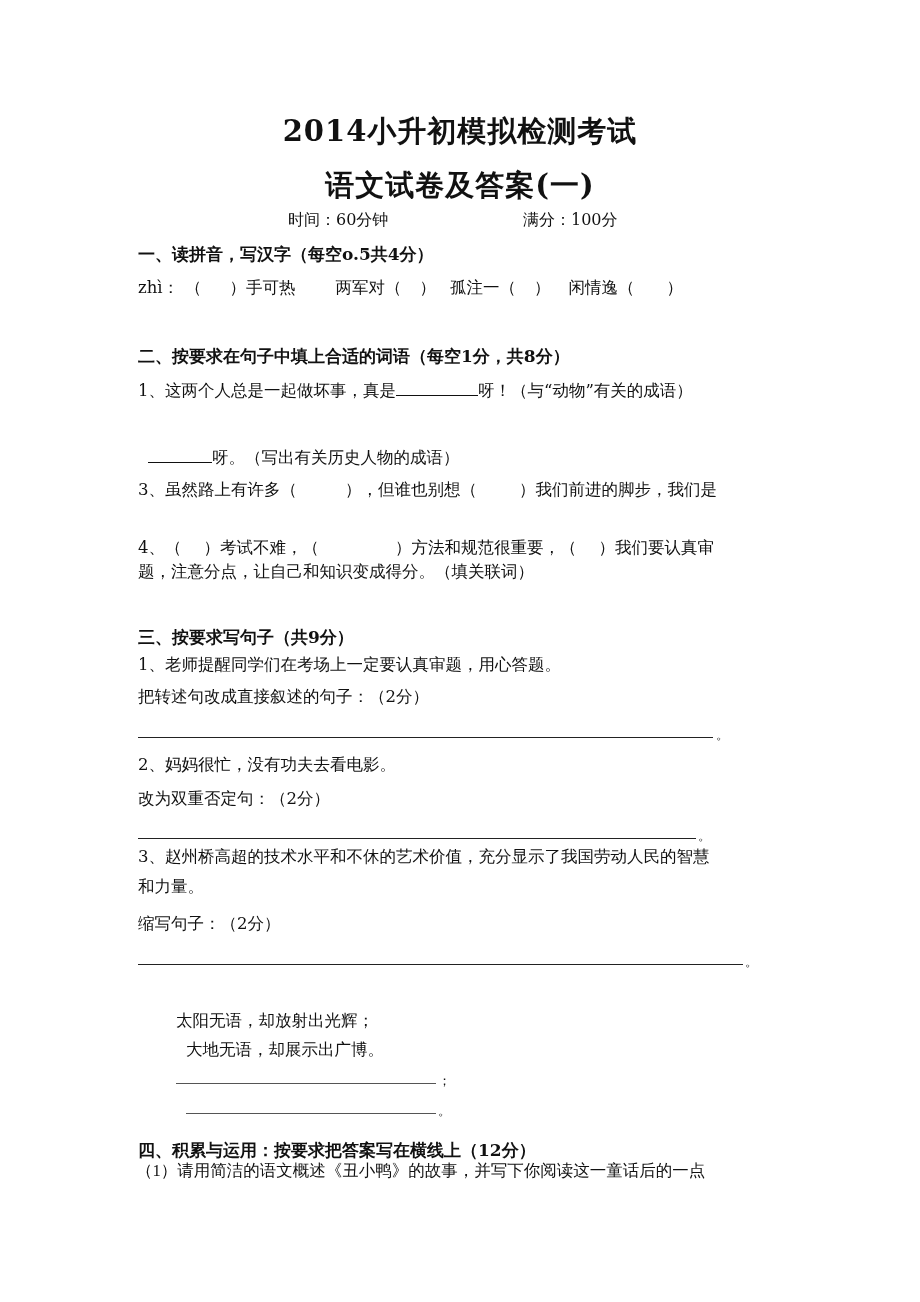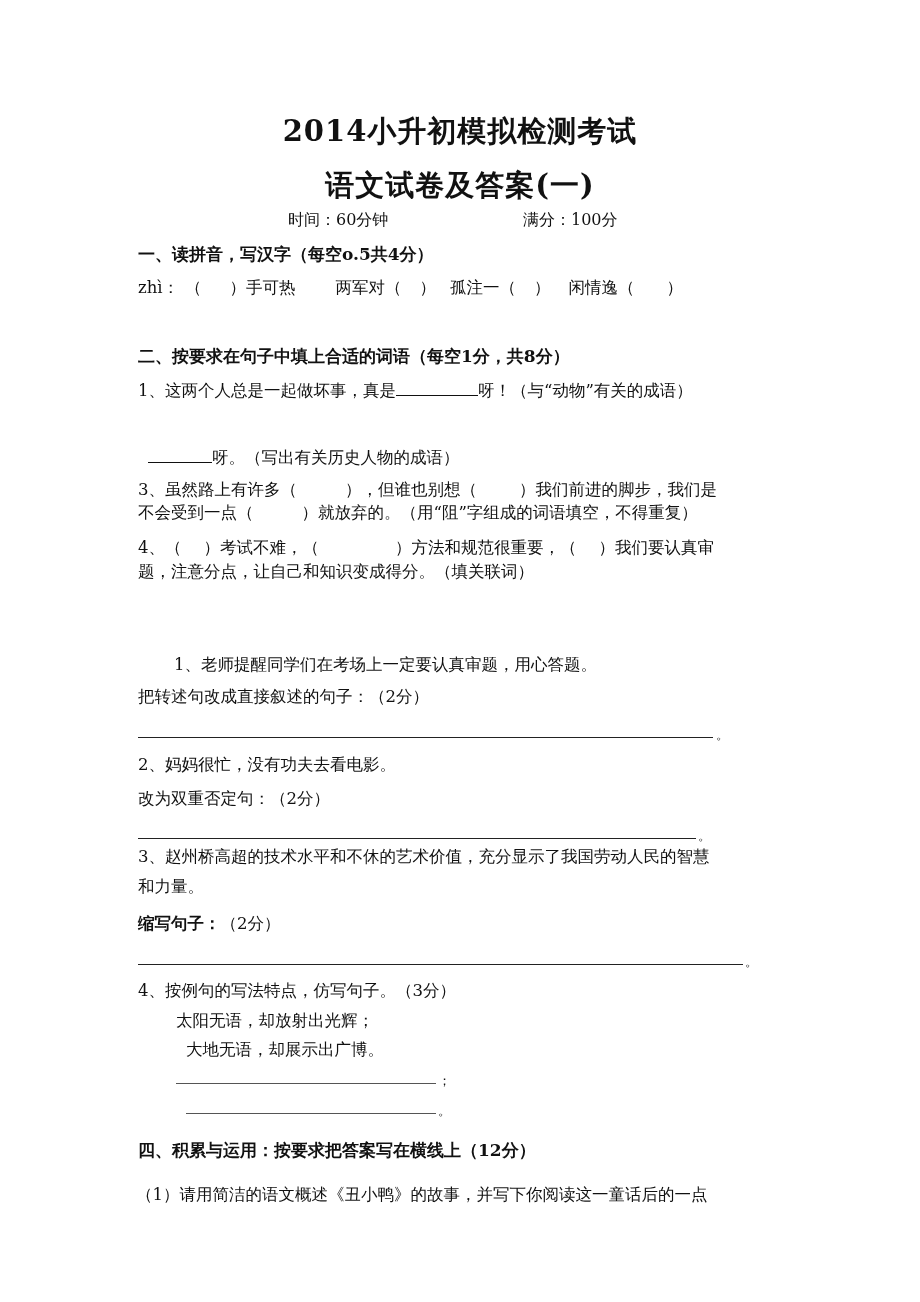--- a/index.html
+++ b/index.html
@@ -38,50 +38,47 @@
   <div class="abs h" style="top:345px;">二、按要求在句子中填上合适的词语（每空1分，共8分）</div>
   <div class="abs t" style="top:379px;">
     <span>1、这两个人总是一起做坏事，真是</span><span class="blank" style="width:82px"></span><span>呀！（与“动物”有关的成语）</span>
   </div>
   <div class="abs t" style="top:446px; left:148px;">
     <span class="blank" style="width:64px"></span><span>呀。（写出有关历史人物的成语）</span>
   </div>
   <div class="abs t" style="top:479px;">
     <span>3、虽然路上有许多（</span><span class="sp" style="width:48px"></span><span>），但谁也别想（</span><span class="sp" style="width:42px"></span><span>）我们前进的脚步，我们是</span>
   </div>
-  <div class="abs t" style="top:502px;">
-    <span>不会受到一点（</span><span class="sp" style="width:48px"></span><span>）就放弃的。（用“阻”字组成的词语填空，不得重复）</span>
-  </div>
   <div class="abs t" style="top:537px;text-align:center;">
     <span>4、（</span><span class="sp" style="width:22px"></span><span>）考试不难，（</span><span class="sp" style="width:76px"></span><span>）方法和规范很重要，（</span><span class="sp" style="width:22px"></span><span>）我们要认真审</span>
   </div>
   <div class="abs t" style="top:561px;">题，注意分点，让自己和知识变成得分。（填关联词）</div>
 
-  <div class="abs t" style="top:654px;margin-left:36px;">1、老师提醒同学们在考场上一定要认真审题，用心答题。</div>
+  <div class="abs h" style="top:626px;">三、按要求写句子（共9分）</div>
+  <div class="abs t" style="top:654px;">1、老师提醒同学们在考场上一定要认真审题，用心答题。</div>
   <div class="abs t" style="top:686px;">把转述句改成直接叙述的句子：（2分）</div>
   <div class="line" style="left:138px; top:737px; width:575px;"></div>
   <div class="endmark" style="left:716px; top:726px;">。</div>
 
   <div class="abs t" style="top:754px;">2、妈妈很忙，没有功夫去看电影。</div>
   <div class="abs t" style="top:788px;">改为双重否定句：（2分）</div>
   <div class="line" style="left:138px; top:838px; width:558px;"></div>
   <div class="endmark" style="left:698px; top:827px;">。</div>
 
   <div class="abs t" style="top:846px;">3、赵州桥高超的技术水平和不休的艺术价值，充分显示了我国劳动人民的智慧</div>
   <div class="abs t" style="top:876px;">和力量。</div>
   <div class="abs t" style="top:913px;">
-    <span style="font-weight:bold;">缩写句子：</span><span>（2分）</span>
+    <span style="font-weight:normal;">缩写句子：</span><span>（2分）</span>
   </div>
   <div class="line" style="left:138px; top:964px; width:605px;"></div>
   <div class="endmark" style="left:745px; top:953px;">。</div>
 
-  <div class="abs t" style="top:980px;">4、按例句的写法特点，仿写句子。（3分）</div>
   <div class="abs t" style="top:1010px; left:176px;">太阳无语，却放射出光辉；</div>
   <div class="abs t" style="top:1039px; left:186px;">大地无语，却展示出广博。</div>
   <div class="line thin" style="left:176px; top:1083px; width:260px;"></div>
   <div class="endmark" style="left:438px; top:1072px;">；</div>
   <div class="line thin" style="left:186px; top:1113px; width:250px;"></div>
   <div class="endmark" style="left:438px; top:1102px;">。</div>
 
   <div class="abs h" style="top:1131px;margin-top:8px;">四、积累与运用：按要求把答案写在横线上（12分）</div>
-  <div class="abs t" style="top:1184px; left:136px;">（1）请用简洁的语文概述《丑小鸭》的故事，并写下你阅读这一童话后的一点</div>
+  <div class="abs t" style="top:1160px; left:136px;font-family:Liberation Serif, serif;">（1）请用简洁的语文概述《丑小鸭》的故事，并写下你阅读这一童话后的一点</div>
 
 </div>
 
 </body></html>

